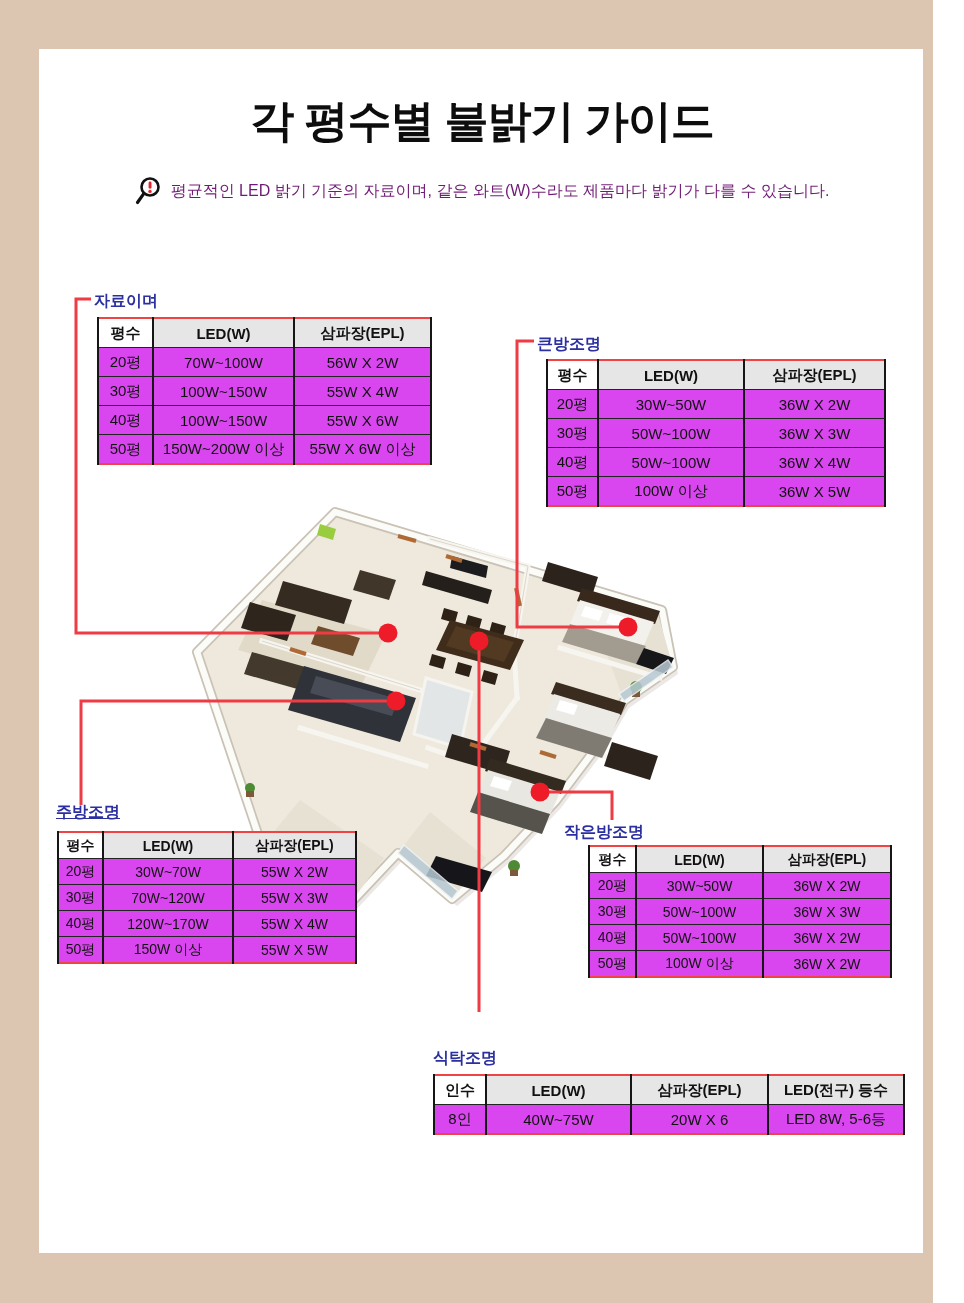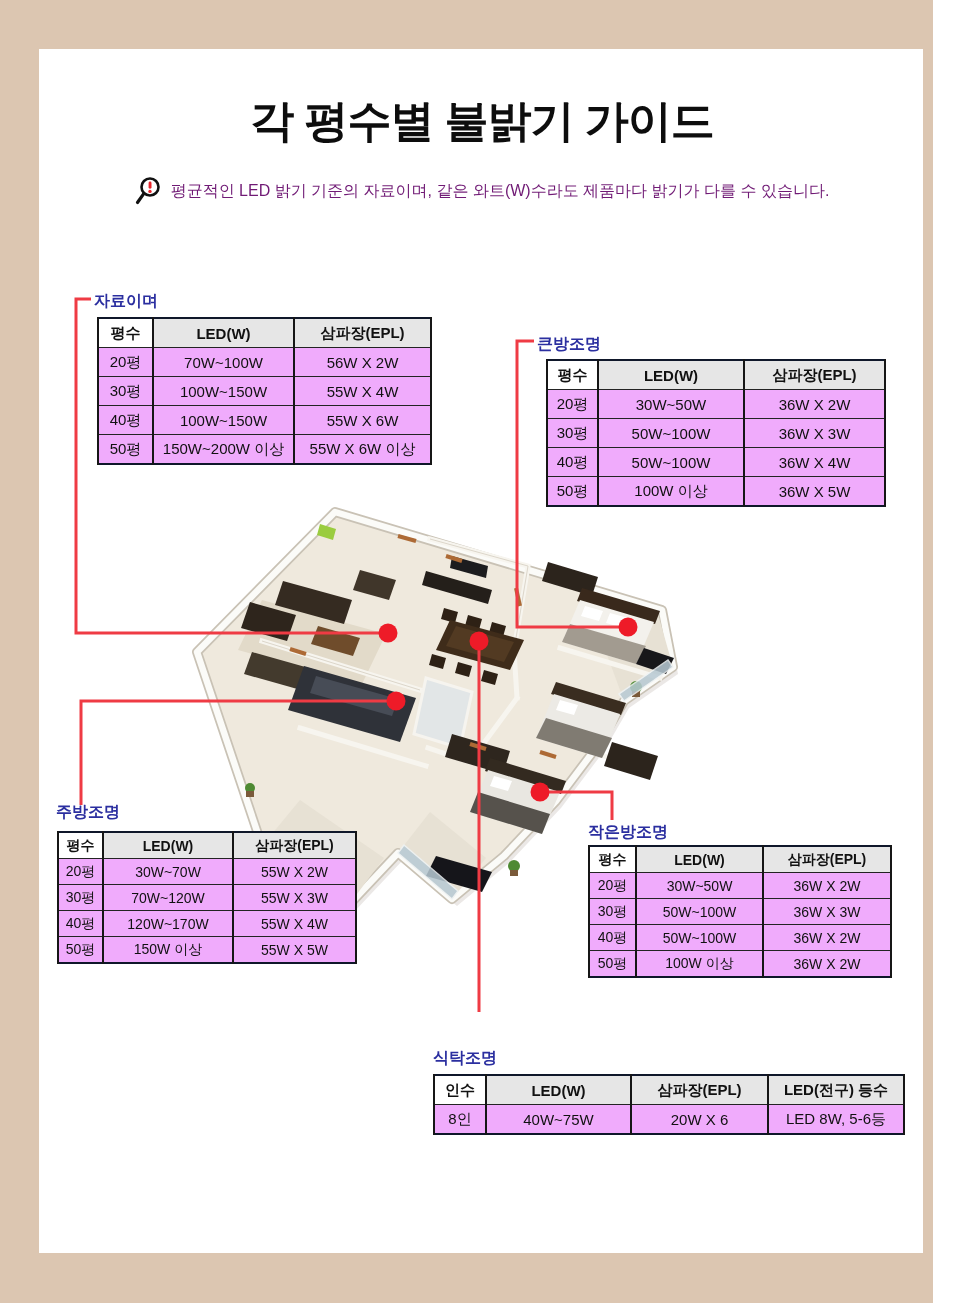--- a/index.html
+++ b/index.html
@@ -17,21 +17,21 @@
     position:absolute;left:0;top:176px;width:964px;
     display:flex;align-items:center;justify-content:center;gap:9px;
   }
   .note-text{font-size:16px;color:#701a75;}
   .sec-label{
     position:absolute;font-size:16px;font-weight:700;
     color:var(--label-blue,#2b2fa0);white-space:nowrap;
   }
   table.guide{
     position:absolute;border-collapse:collapse;table-layout:fixed;
-    background:#f0abfc;border:2px solid #0f172a;
+    background:#d946ef;border:2px solid #ef4444;
   }
   .guide th,.guide td{
     border-top:1px solid #232323;border-bottom:1px solid #232323;
     border-left:2px solid #161616;border-right:2px solid #161616;
     text-align:center;vertical-align:middle;padding:0 3px;color:#111;
     overflow:hidden;white-space:nowrap;
   }
   .guide th{background:var(--table-header-gray,#e6e6e6);font-weight:700;font-size:15px;}
   .guide th:first-child{background:#ffffff;}
   .guide td{font-size:15px;}
@@ -251,21 +251,21 @@
           <td>36W X 4W</td>
         </tr>
         <tr>
           <td>50평</td>
           <td>100W 이상</td>
           <td>36W X 5W</td>
         </tr>
       </tbody>
     </table>
 
-  <div class="sec-label" style="left:56px;top:802px;">주방조명</div>
+  <div class="sec-label" style="left:56px;top:802px;text-decoration:underline;">주방조명</div>
   <table class="guide rh27 compact" style="left:57px;top:831px;width:298px;">
     <colgroup>
         <col style="width:45px">
         <col style="width:130px">
         <col style="width:123px">
       </colgroup>
   <thead>
         <tr>
           <th>평수</th>
           <th>LED(W)</th>
@@ -289,21 +289,21 @@
           <td>55W X 4W</td>
         </tr>
         <tr>
           <td>50평</td>
           <td>150W 이상</td>
           <td>55W X 5W</td>
         </tr>
       </tbody>
     </table>
 
-  <div class="sec-label" style="left:588px;top:822px;">작은방조명</div>
+  <div class="sec-label" style="left:564px;top:822px;">작은방조명</div>
   <table class="guide rh27 compact" style="left:588px;top:845px;width:302px;">
     <colgroup>
         <col style="width:47px">
         <col style="width:127px">
         <col style="width:128px">
       </colgroup>
   <thead>
         <tr>
           <th>평수</th>
           <th>LED(W)</th>

